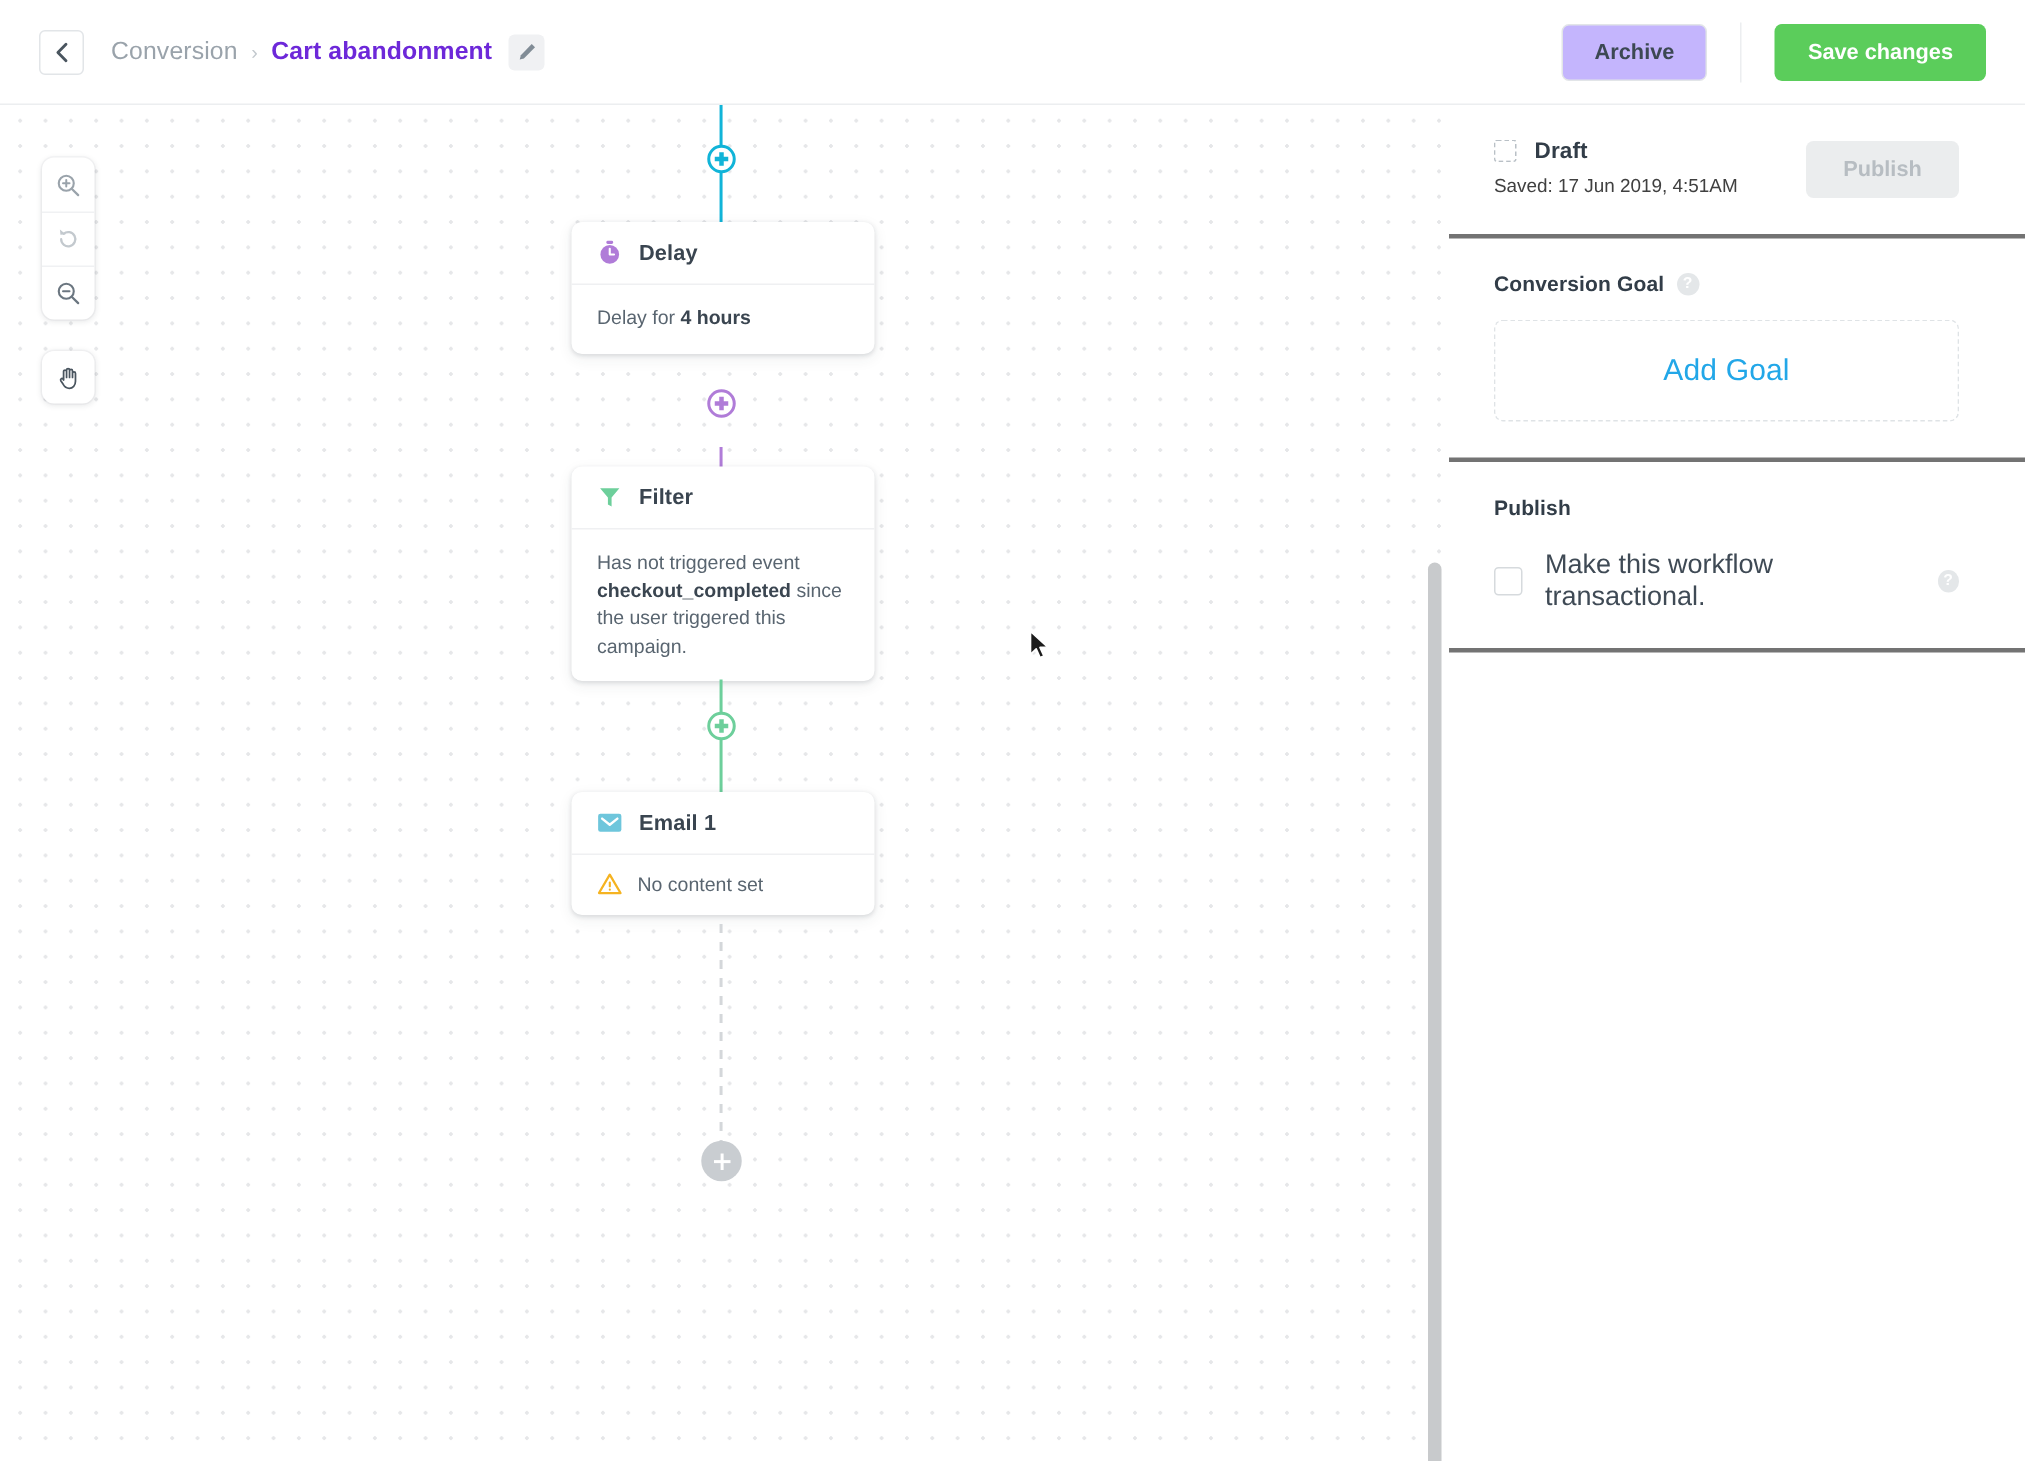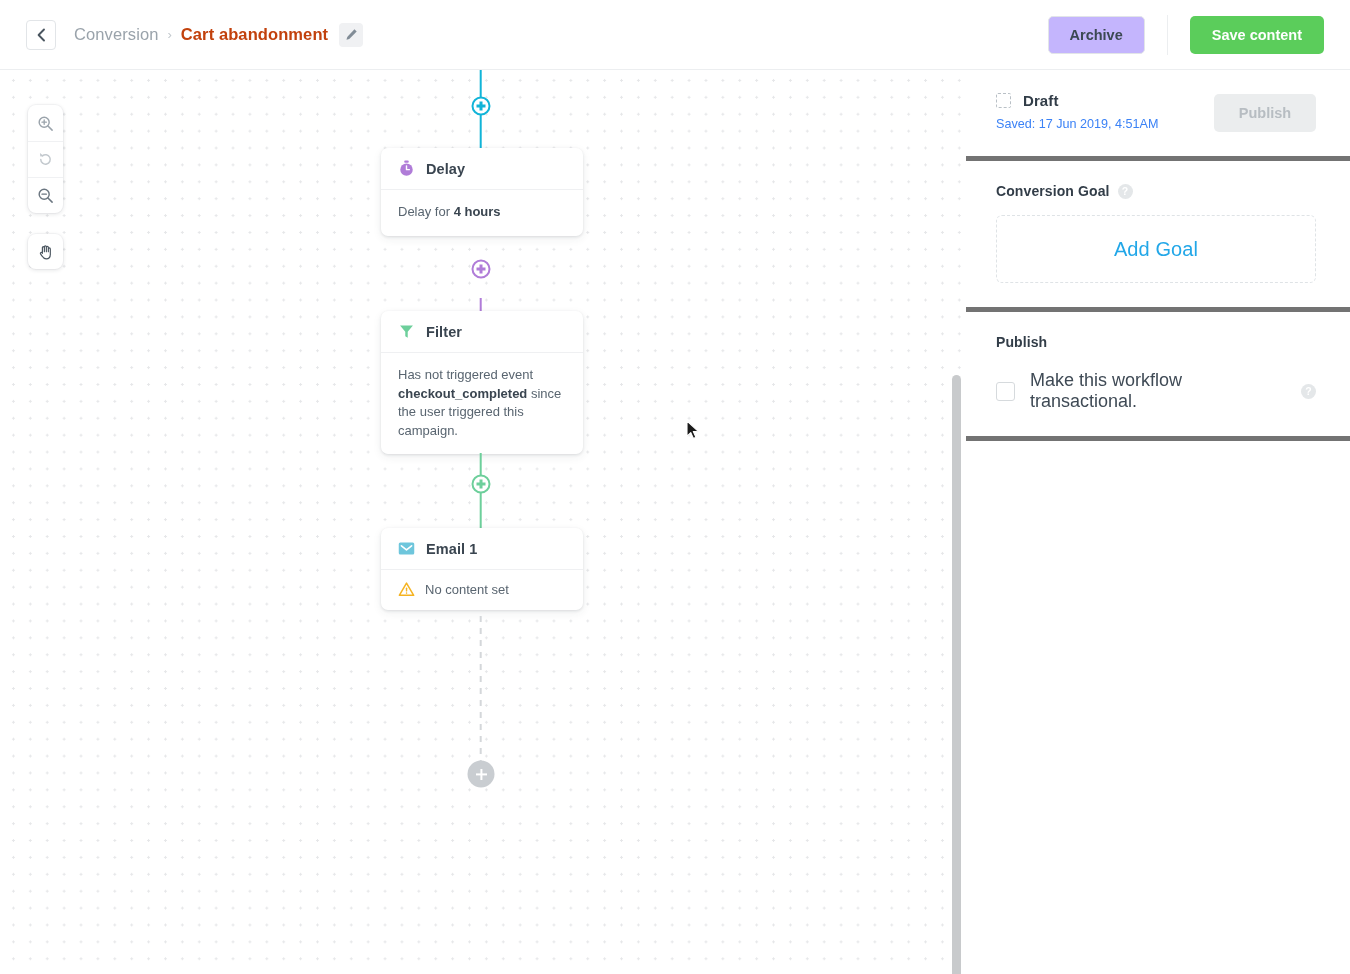--- a/index.html
+++ b/index.html
@@ -24,21 +24,21 @@
     background: #fff; display: flex; align-items: center; justify-content: center;
     cursor: pointer;
   }
   .back-btn svg { display: block; }
   .crumbs { display: flex; align-items: center; margin-left: 18px; }
   .crumb-root {
     font-size: 16.5px; color: #9aa3ab; letter-spacing: .1px; cursor: pointer;
   }
   .crumb-sep { margin: 0 9px; color: #c3c9ce; font-size: 13px; }
   .crumb-current {
-    font-size: 16.5px; color: #c2410c; font-weight: bold; letter-spacing: .1px; text-align: right;
+    font-size: 16.5px; color: #6d28d9; font-weight: bold; letter-spacing: .1px; text-align: right;
   }
   .edit-btn {
     margin-left: 11px; width: 24px; height: 24px; border-radius: 4px;
     background: #f0f1f3; display: flex; align-items: center; justify-content: center;
     cursor: pointer;
   }
   .topbar-right {
     margin-left: auto; display: flex; align-items: center; margin-right: 26px;
   }
   .btn-archive {
@@ -138,32 +138,32 @@
     background: #c8cacc; border-radius: 5px; cursor: pointer;
   }
 
   .cursor { position: absolute; left: 686px; top: 350px; pointer-events: none; }
 
   
   .panel {
     position: absolute; top: 70px; left: 966px; width: 384px; height: 904px;
     background: #fff;
   }
-  .panel-sec { padding: 22px 34px 24px 30px; border-bottom: 5px solid #737373; }
+  .panel-sec { padding: 22px 44px 24px 30px; border-bottom: 3px solid #737373; }
   .status-row { display: flex; align-items: flex-start; }
   .status-left { flex: 1; }
   .status-title-row { display: flex; align-items: center; }
   .draft-icon {
     width: 15px; height: 15px; border: 1.6px dashed #b9c0c6; border-radius: 2px;
   }
   .status-title {
     font-size: 15px; font-weight: bold; color: #323d48; margin-left: 12px;
     letter-spacing: .1px;
   }
-  .status-sub { font-size: 12.6px; color: #3b82f6; margin-top: 8px; }
+  .status-sub { font-size: 12.6px; color: #404040; margin-top: 8px; }
   .btn-publish {
     width: 102px; height: 38px; border: none; border-radius: 5px;
     background: #ebedee; color: #b7bdc2; font-size: 14.5px; font-weight: bold;
     cursor: pointer; margin-top: 2px;
   }
   .sec-label-row { display: flex; align-items: center; }
   .sec-label { font-size: 14px; font-weight: bold; color: #323d48; letter-spacing: .1px; }
   .help-dot {
     width: 15px; height: 15px; border-radius: 50%; background: #e4e7e9;
     color: #fff; font-size: 10.5px; font-weight: bold; margin-left: 8px;
@@ -200,21 +200,21 @@
       <div class="edit-btn">
         <svg width="13" height="13" viewBox="0 0 14 14">
           <path d="M10.2 1.4 L12.6 3.8 L4.6 11.8 L1.6 12.6 L2.4 9.6 Z" fill="#818c96"></path>
         </svg>
       </div>
     </div>
 
     <div class="topbar-right">
       <button class="btn-archive">Archive</button>
       <div class="vsep"></div>
-      <button class="btn-save">Save content</button>
+      <button class="btn-save">Save changes</button>
     </div>
   </div>
 
   <div class="canvas">
 
     <div class="zoom-stack">
       <div class="tool">
         <svg width="17" height="17" viewBox="0 0 18 18">
           <circle cx="7.6" cy="7.6" r="5.3" fill="none" stroke="#9aa3ab" stroke-width="1.5"></circle>
           <line x1="11.6" y1="11.6" x2="16" y2="16" stroke="#9aa3ab" stroke-width="1.6" stroke-linecap="round"></line>

